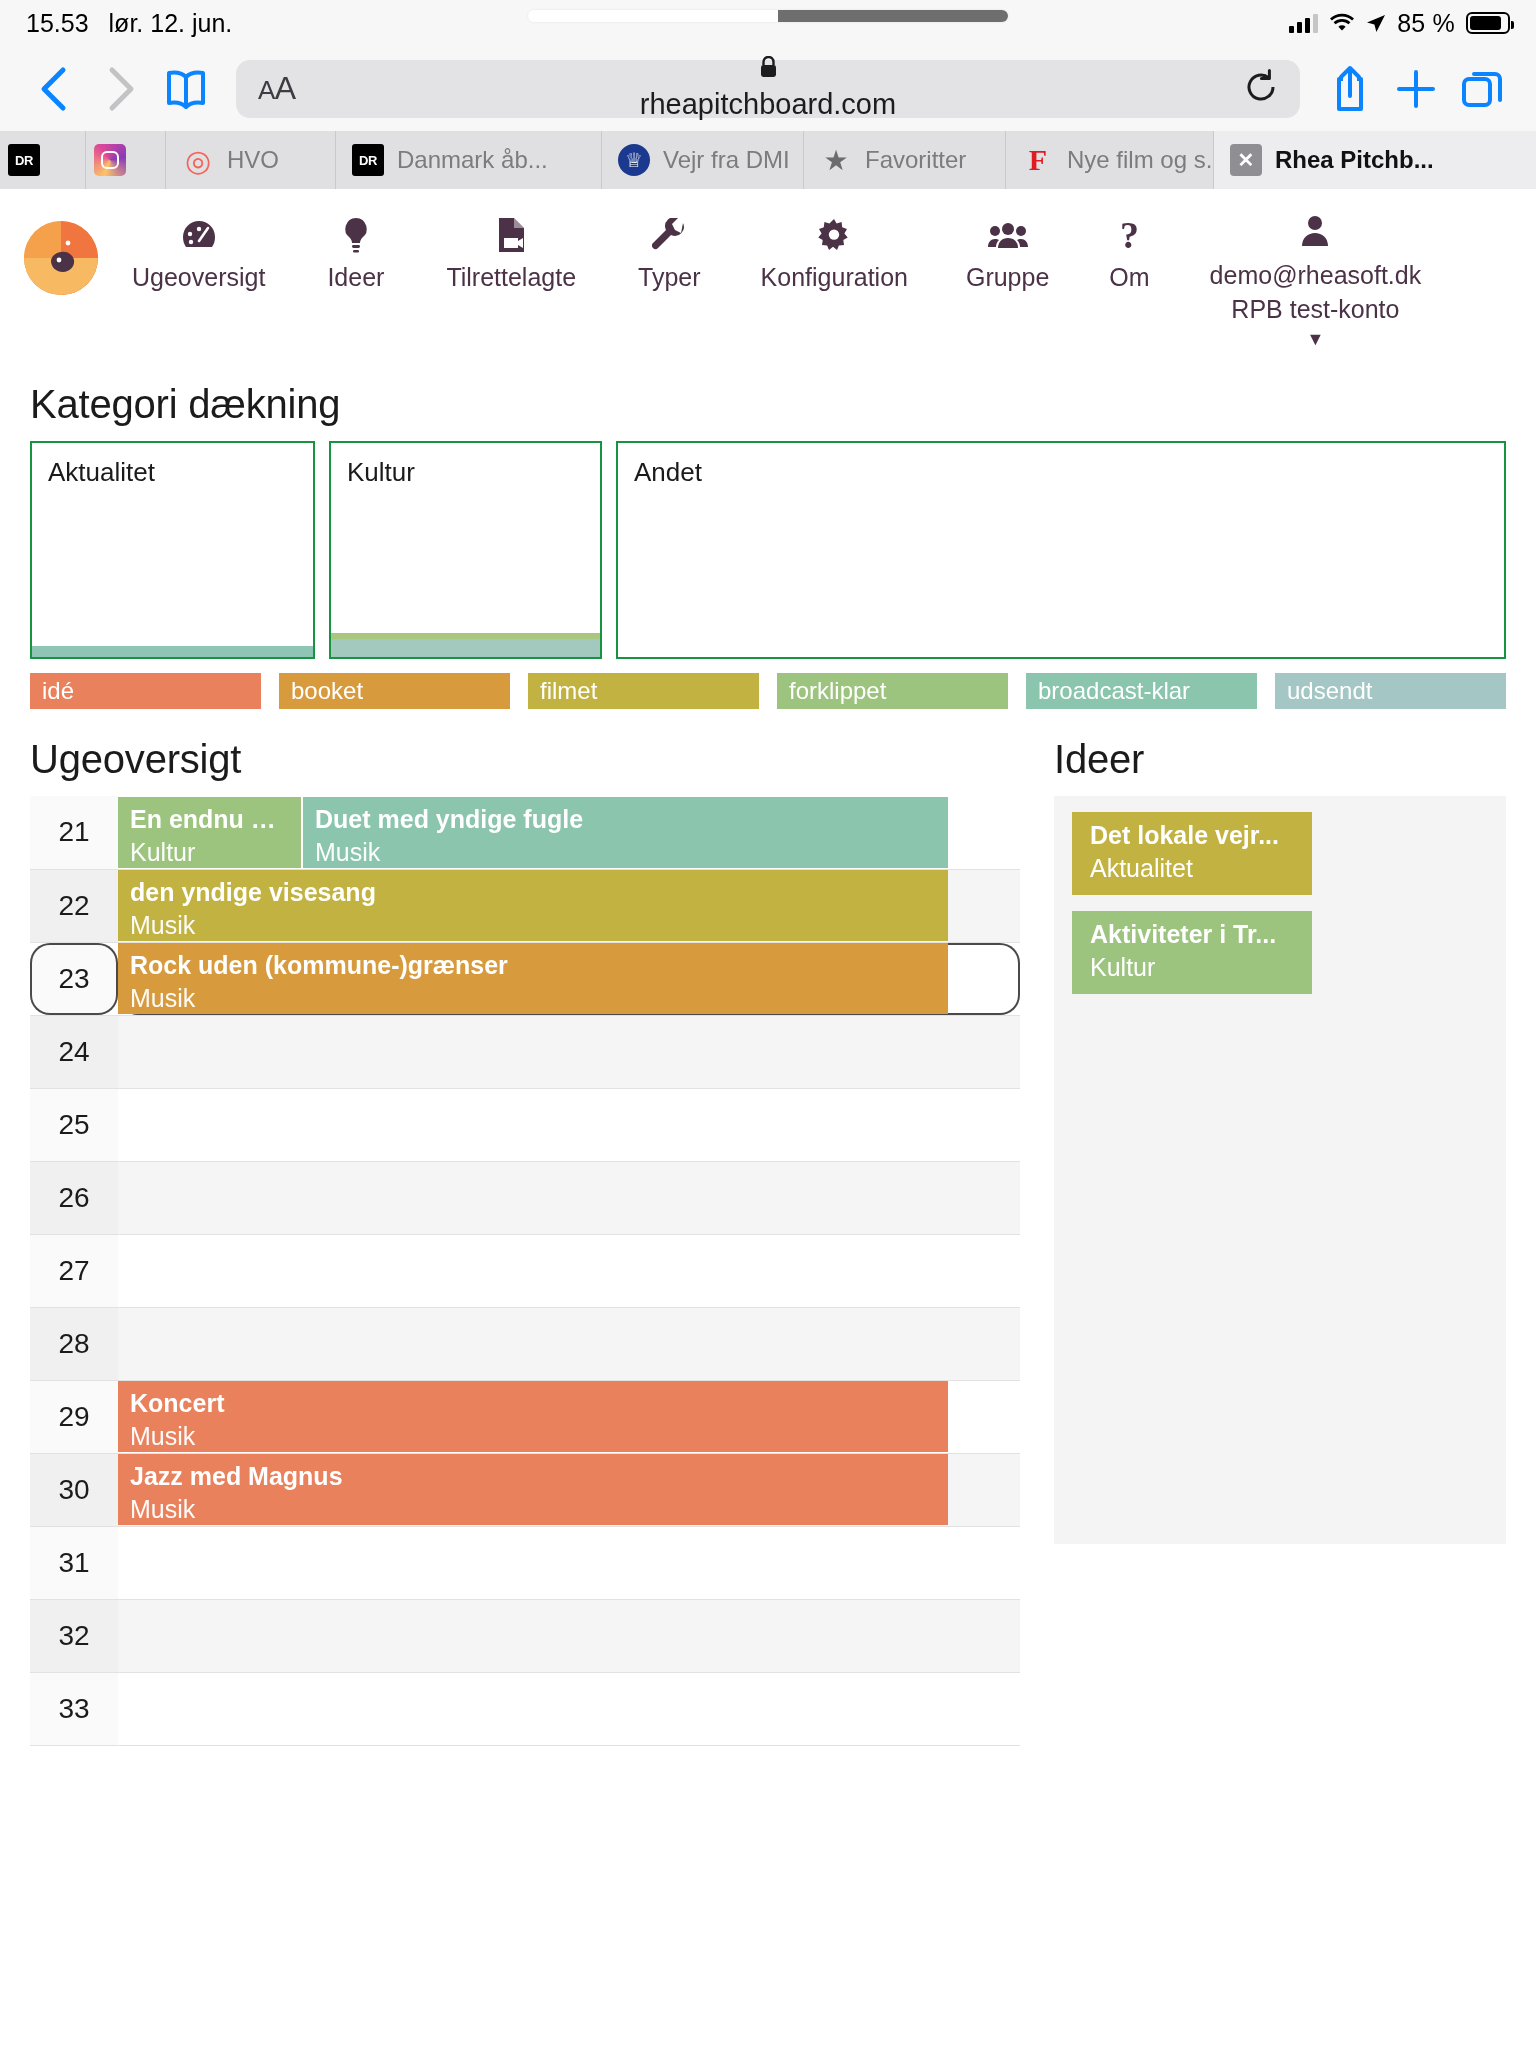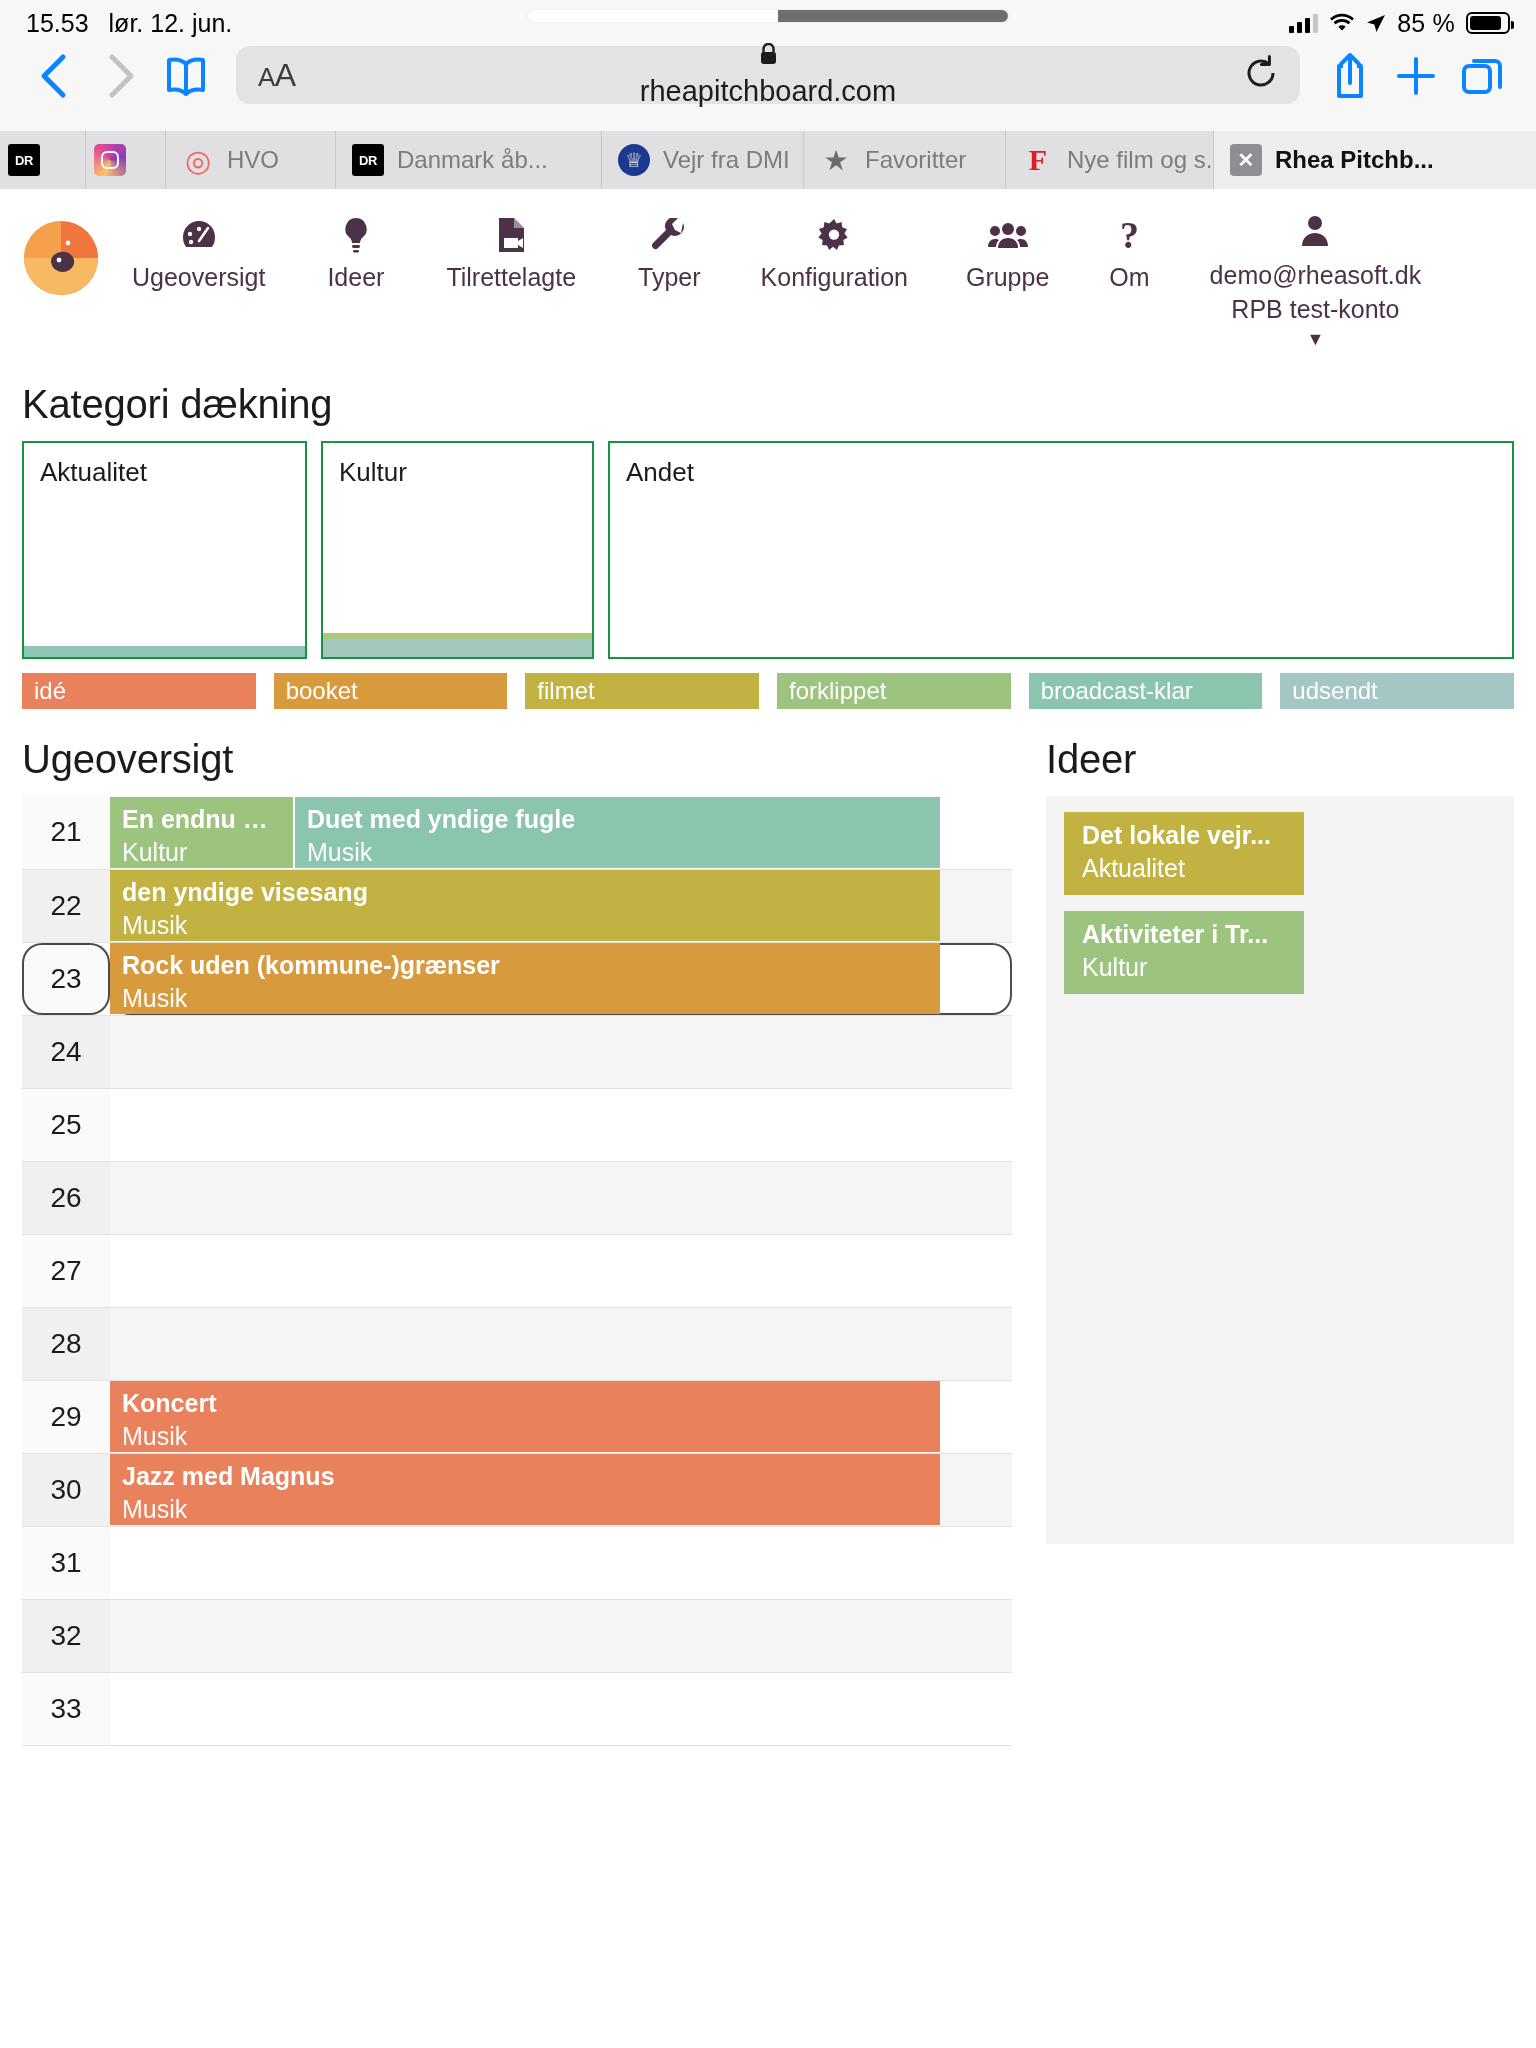--- a/index.html
+++ b/index.html
@@ -48,21 +48,21 @@
   }
   .battery::after {
     content:""; position: absolute; right: -6px; top: 7px;
     width: 3px; height: 8px; background: #000; border-radius: 0 2px 2px 0;
   }
   .battery span { display:block; height: 100%; width: 85%; background: #000; border-radius: 3px; }
 
   
   .toolbar {
     height: 85px; background: #f7f7f7;
-    display: flex; padding: 0 24px; gap: 6px;
+    display: flex; align-items: center; padding: 0 24px; gap: 6px;
   }
   .tb-btn {
     width: 60px; height: 60px; display:flex; align-items:center; justify-content:center;
     color: #0a84ff;
   }
   .tb-btn.disabled { color: #c3c3c6; }
   .url-field {
     flex: 1; height: 58px; background: #e3e3e5; border-radius: 14px;
     display: flex; align-items: center; position: relative;
     margin: 0 14px; padding: 0 22px;
@@ -113,21 +113,21 @@
     color: #4b3246; text-decoration: none; padding: 4px 0;
     min-width: 0;
   }
   .nav-icon { height: 40px; display:flex; align-items:center; justify-content:center; color:#4b3246; }
   .nav-label { font-size: 25px; margin-top: 8px; color: #4b3246; white-space: nowrap;}
   .nav-user { display:flex; flex-direction:column; align-items:center; color:#4b3246;}
   .nav-user .nav-label { line-height: 1.28; text-align:center;}
   .caret { font-size: 18px; margin-top: 4px; color:#4b3246;}
 
   
-  .content { padding: 0 22px; }
+  .content { padding: 0 30px; }
   h2.section-title {
     font-size: 40px; font-weight: 400; color: #1b1b1b;
     margin: 22px 0 14px 0; letter-spacing: -.2px;
   }
 
   .coverage { display: flex; gap: 14px; align-items: stretch; height: 218px; }
   .cov-col {
     border: 2px solid #169442; background: #fff;
     display: flex; flex-direction: column; justify-content: flex-end;
     position: relative;

